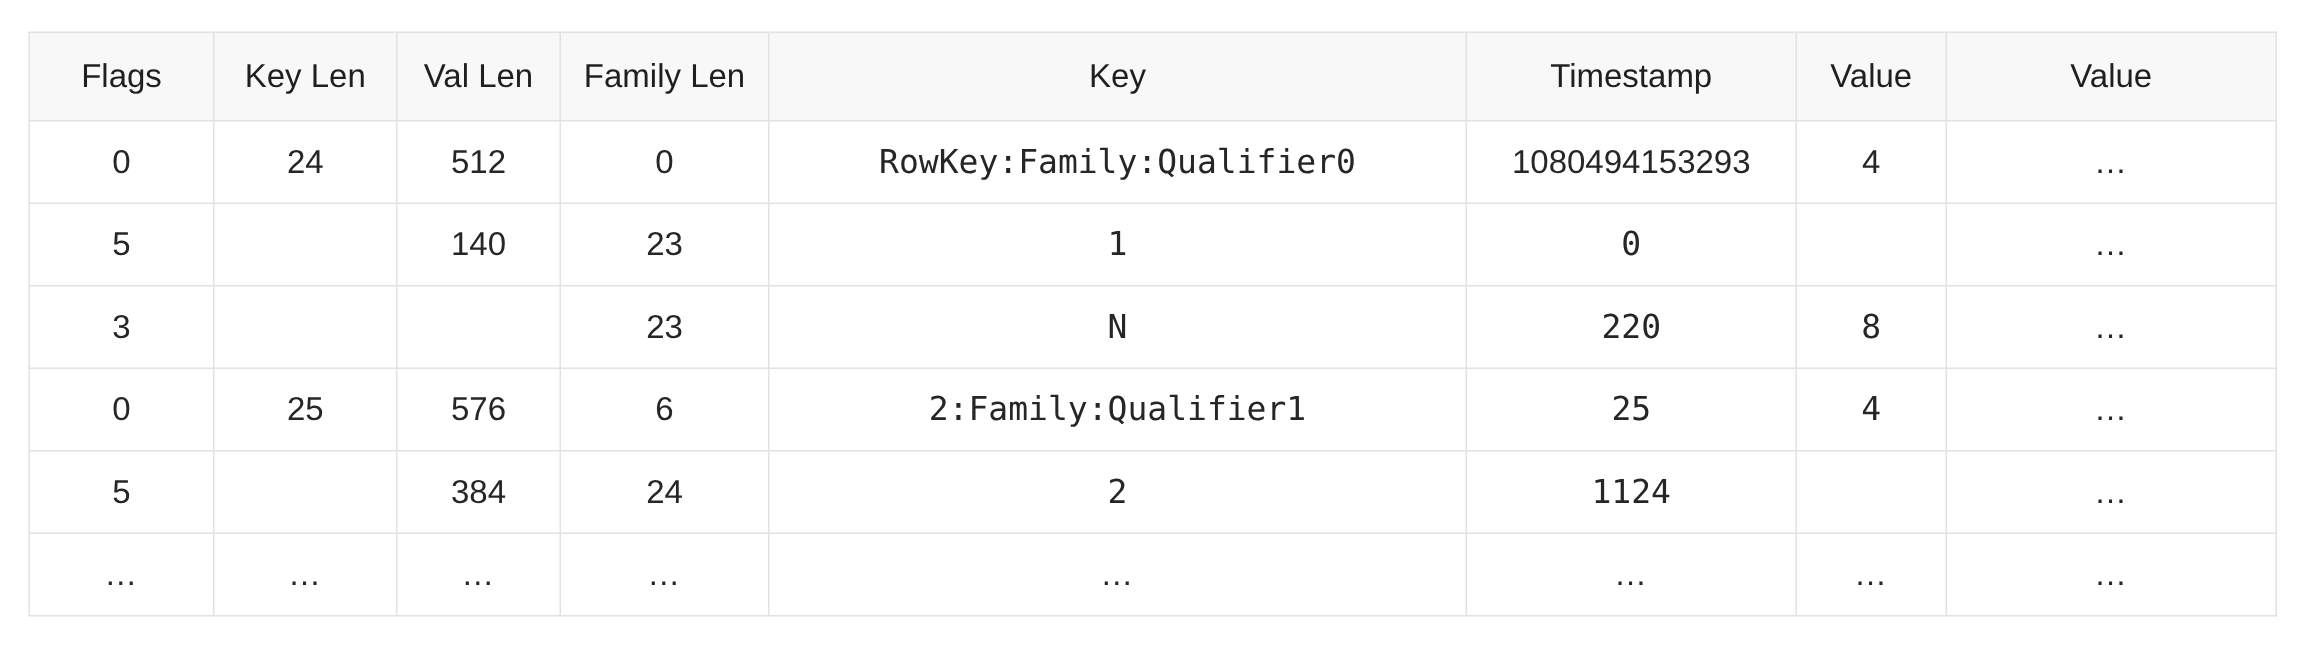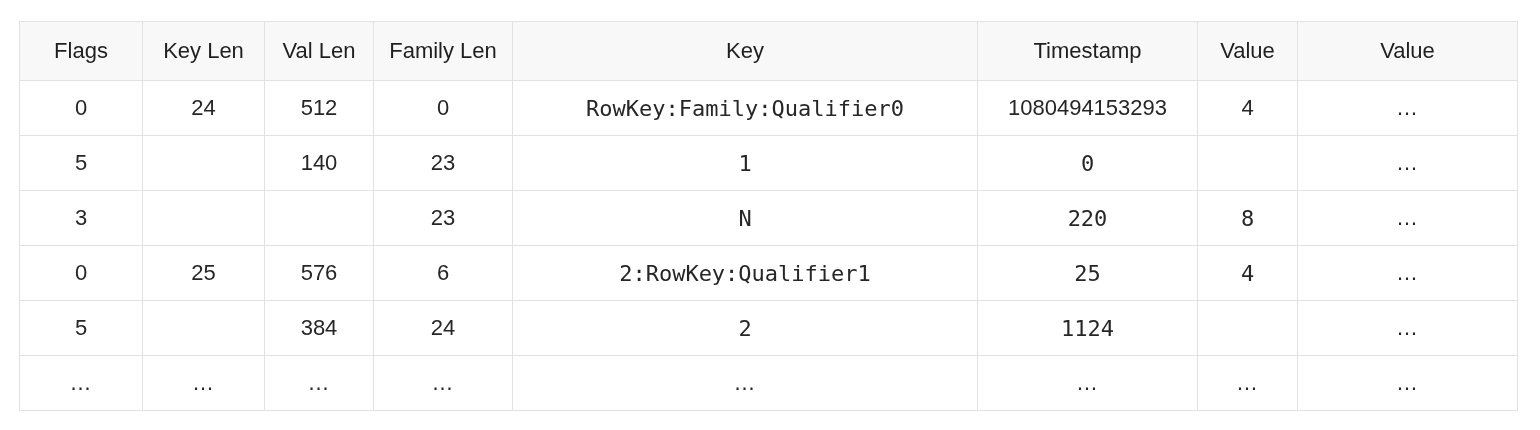--- a/index.html
+++ b/index.html
@@ -142,21 +142,21 @@
         <td class="mono">220</td>
         <td class="mono">8</td>
         <td class="dots">…</td>
       </tr>
 
       <tr>
         <td>0</td>
         <td>25</td>
         <td>576</td>
         <td>6</td>
-        <td class="mono">2:RowKey:Qualifier1</td>
+        <td class="mono">2:Family:Qualifier1</td>
         <td class="mono">25</td>
         <td class="mono">4</td>
         <td class="dots">…</td>
       </tr>
 
       <tr>
         <td>5</td>
         <td class="empty"></td>
         <td>384</td>
         <td>24</td>

